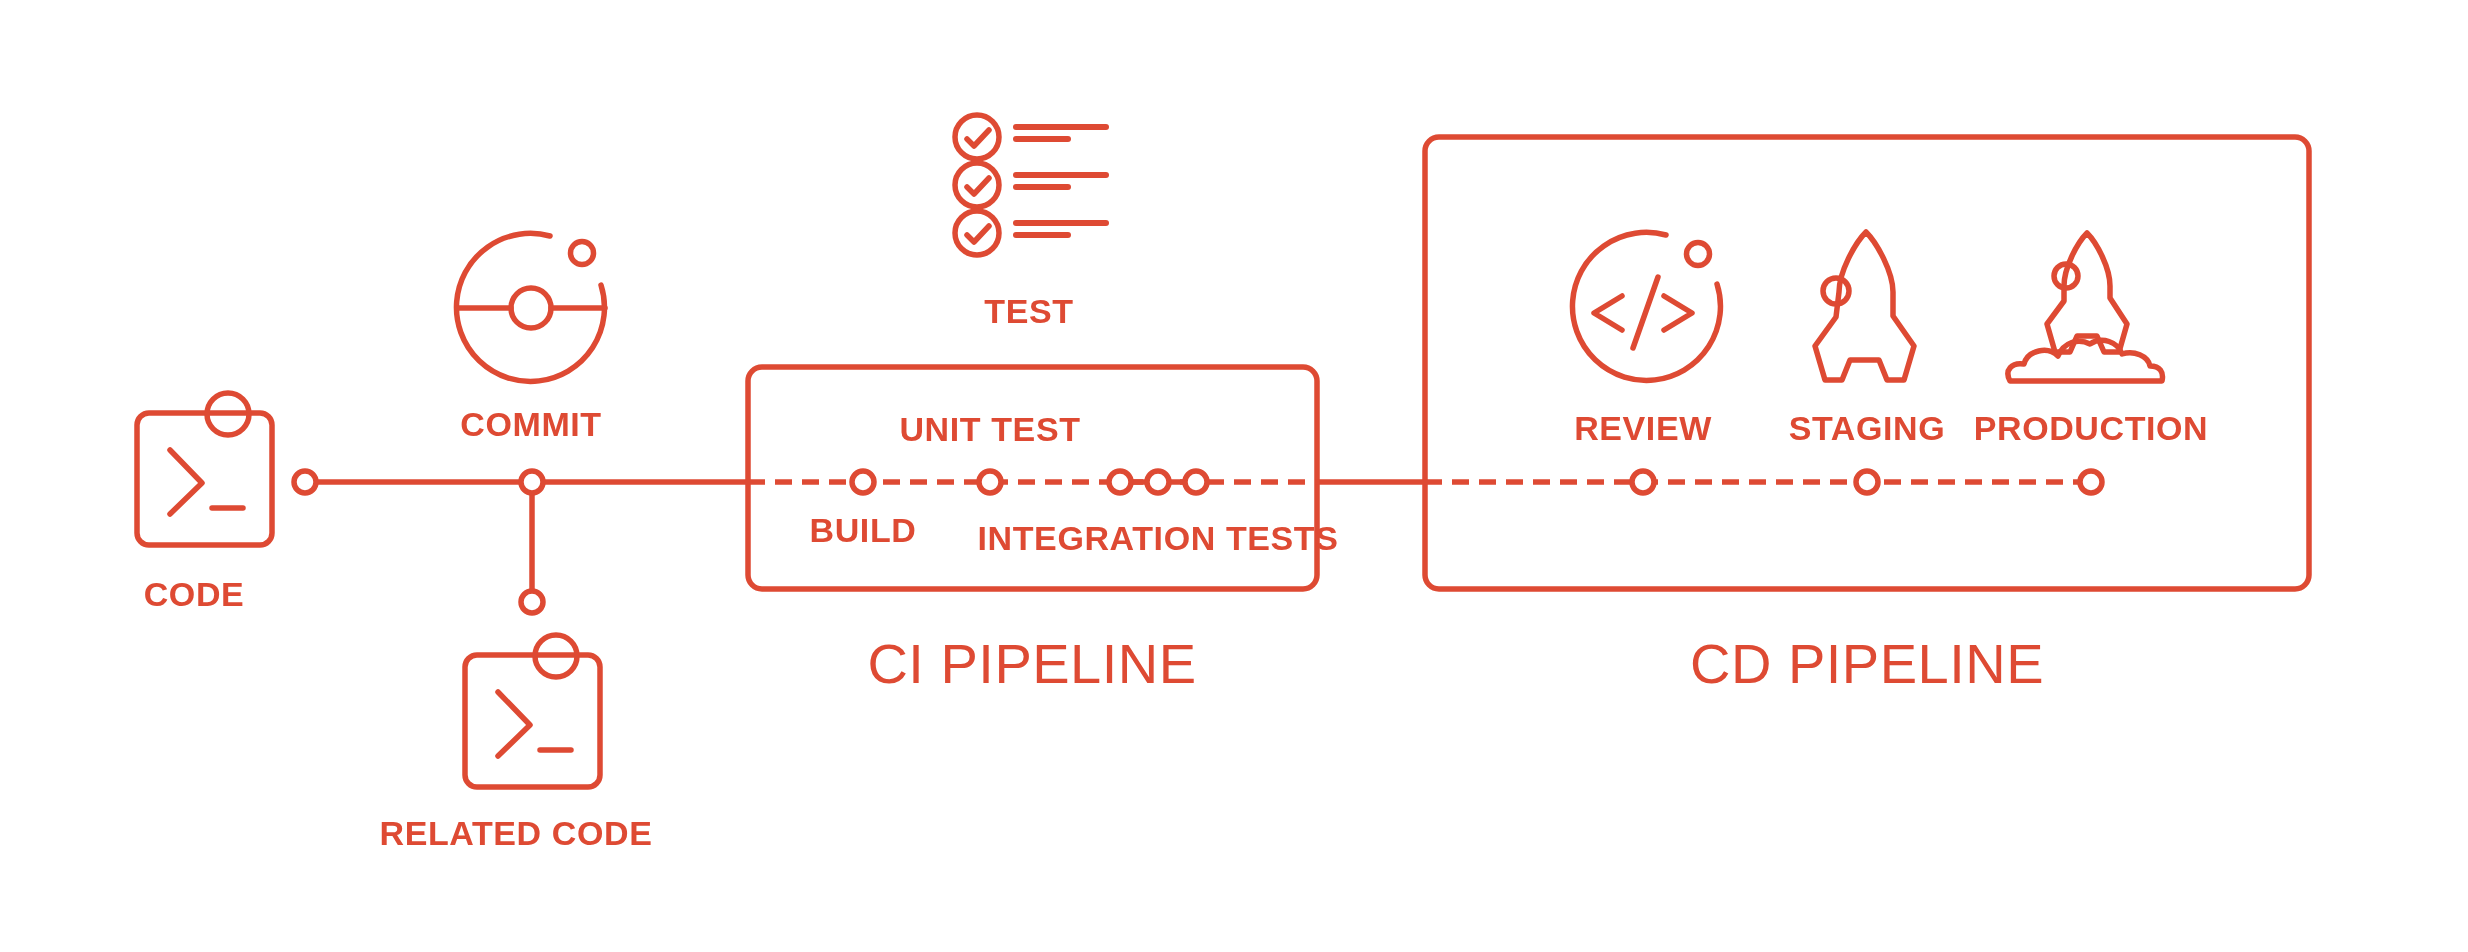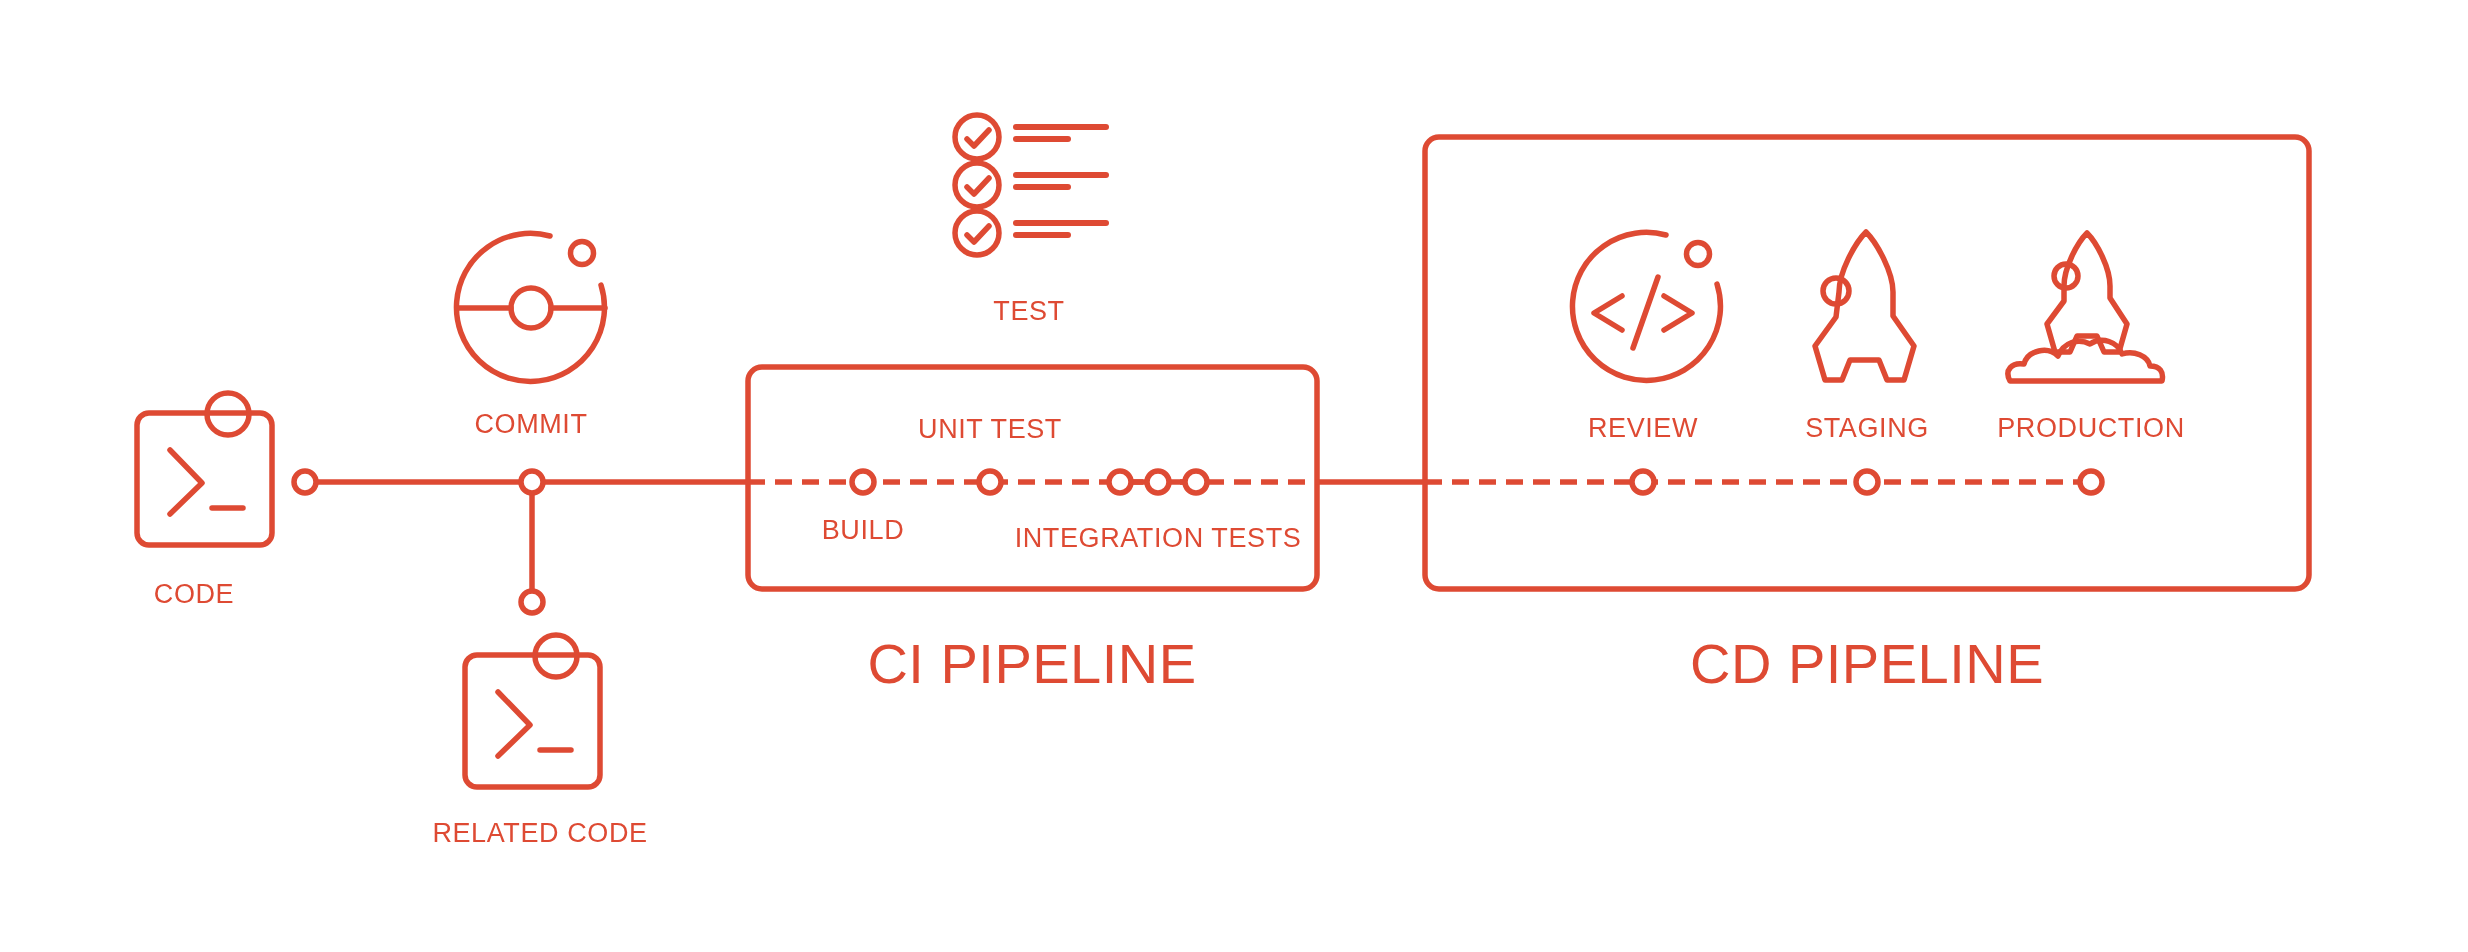--- a/index.html
+++ b/index.html
@@ -6,23 +6,23 @@
   * { margin: 0; padding: 0; box-sizing: border-box; }
   html, body { background: var(--bg); }
   body { width: 2468px; height: 952px; overflow: hidden; font-family: "Liberation Sans", sans-serif; }
   .canvas { position: relative; width: 2468px; height: 952px; background: var(--bg); }
   svg.artwork { position: absolute; left: 0; top: 0; }
   .lbl {
     position: absolute;
     transform: translate(-50%, -50%);
     white-space: nowrap;
     color: var(--accent);
-    font-size: 27px;
+    font-size: 34px;
     letter-spacing: 0.6px;
-    font-weight: 400;
+    font-weight: 700;
   }
   .title {
     position: absolute;
     transform: translate(-50%, -50%);
     white-space: nowrap;
     color: var(--accent);
     font-size: 56px;
     letter-spacing: 0.5px;
     font-weight: 400;
   }
@@ -154,21 +154,21 @@
         C 2028 350 2048 346 2058 356
         C 2064 342 2078 338 2090 344
         C 2102 336 2118 342 2122 354
         C 2134 350 2148 356 2150 366
         C 2160 366 2164 372 2162 381 Z"></path>
     </g>
   </svg>
 
   <div class="lbl" style="left:194px;  top:594px;">CODE</div>
   <div class="lbl" style="left:531px;  top:424px;">COMMIT</div>
-  <div class="lbl" style="left:540px;  top:833px;">RELATED CODE</div>
+  <div class="lbl" style="left:516px;  top:833px;">RELATED CODE</div>
   <div class="lbl" style="left:1029px; top:311px;">TEST</div>
   <div class="lbl" style="left:863px;  top:530px;">BUILD</div>
   <div class="lbl" style="left:990px;  top:429px;">UNIT TEST</div>
   <div class="lbl" style="left:1158px; top:530px;margin-top:8px;">INTEGRATION TESTS</div>
   <div class="lbl" style="left:1643px; top:428px;">REVIEW</div>
   <div class="lbl" style="left:1867px; top:428px;">STAGING</div>
   <div class="lbl" style="left:2091px; top:428px;">PRODUCTION</div>
 
   <div class="title" style="left:1032px; top:663px;">CI PIPELINE</div>
   <div class="title" style="left:1867px; top:663px;">CD PIPELINE</div>

